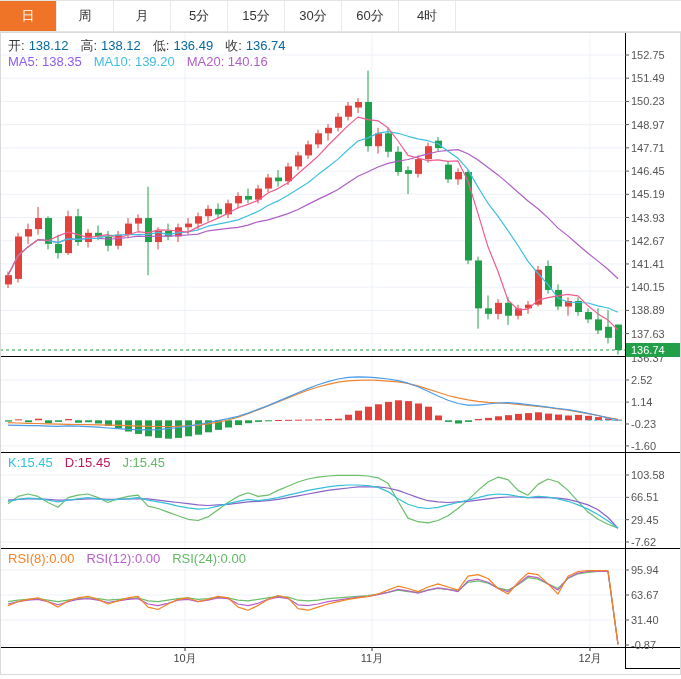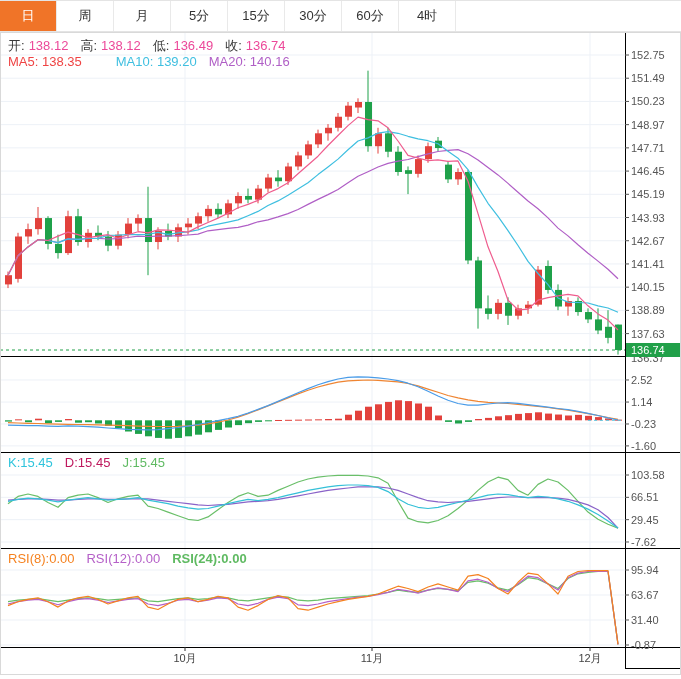--- a/index.html
+++ b/index.html
@@ -11,33 +11,33 @@
           box-sizing:border-box;z-index:5;}
   .tab{width:57px;height:30px;line-height:30px;text-align:center;font-size:13px;color:#333;
        border-right:1px solid #e9e9e9;box-sizing:border-box;cursor:pointer;flex:0 0 auto;}
   .tab.active{background:#f07428;color:#fff;}
   .tab-filler{flex:1;}
   .overlay-row{position:absolute;left:8px;font-size:13px;white-space:nowrap;z-index:4;
                letter-spacing:0;}
   .overlay-row span{margin-right:4px;}
   .sp{margin-right:12px !important;}
   .c-dark{color:#3a3a3a;}
-  .c-green{color:#ec4899;}
-  .c-ma5{color:#ef4444;}
-  .c-ma10{color:#3fbfe0;margin-left:22px;}
+  .c-green{color:#0369a1;}
+  .c-ma5{color:#8b5cf6;}
+  .c-ma10{color:#3fbfe0;}
   .c-ma20{color:#b05fc6;}
   .c-macd{color:#e2413c;}
   .c-diff{color:#4a9ce8;}
   .c-dea{color:#ef8532;}
   .c-k{color:#2fc4dc;}
   .c-d{color:#be185d;}
   .c-j{color:#5fba62;}
   .c-rsi6{color:#f58220;}
   .c-rsi12{color:#b560c8;margin-top:19px;}
-  .c-rsi24{color:#5fba62;font-weight:bold;}
+  .c-rsi24{color:#5fba62;}
 </style>
 </head>
 <body>
 
 <div class="app">
 
   <svg id="chart" width="681" height="679" viewBox="0 0 681 679">
       <g>
         <line x1="185" y1="33" x2="185" y2="647" stroke="#edf1f7" stroke-width="1"></line>
         <line x1="372" y1="33" x2="372" y2="647" stroke="#edf1f7" stroke-width="1"></line>

